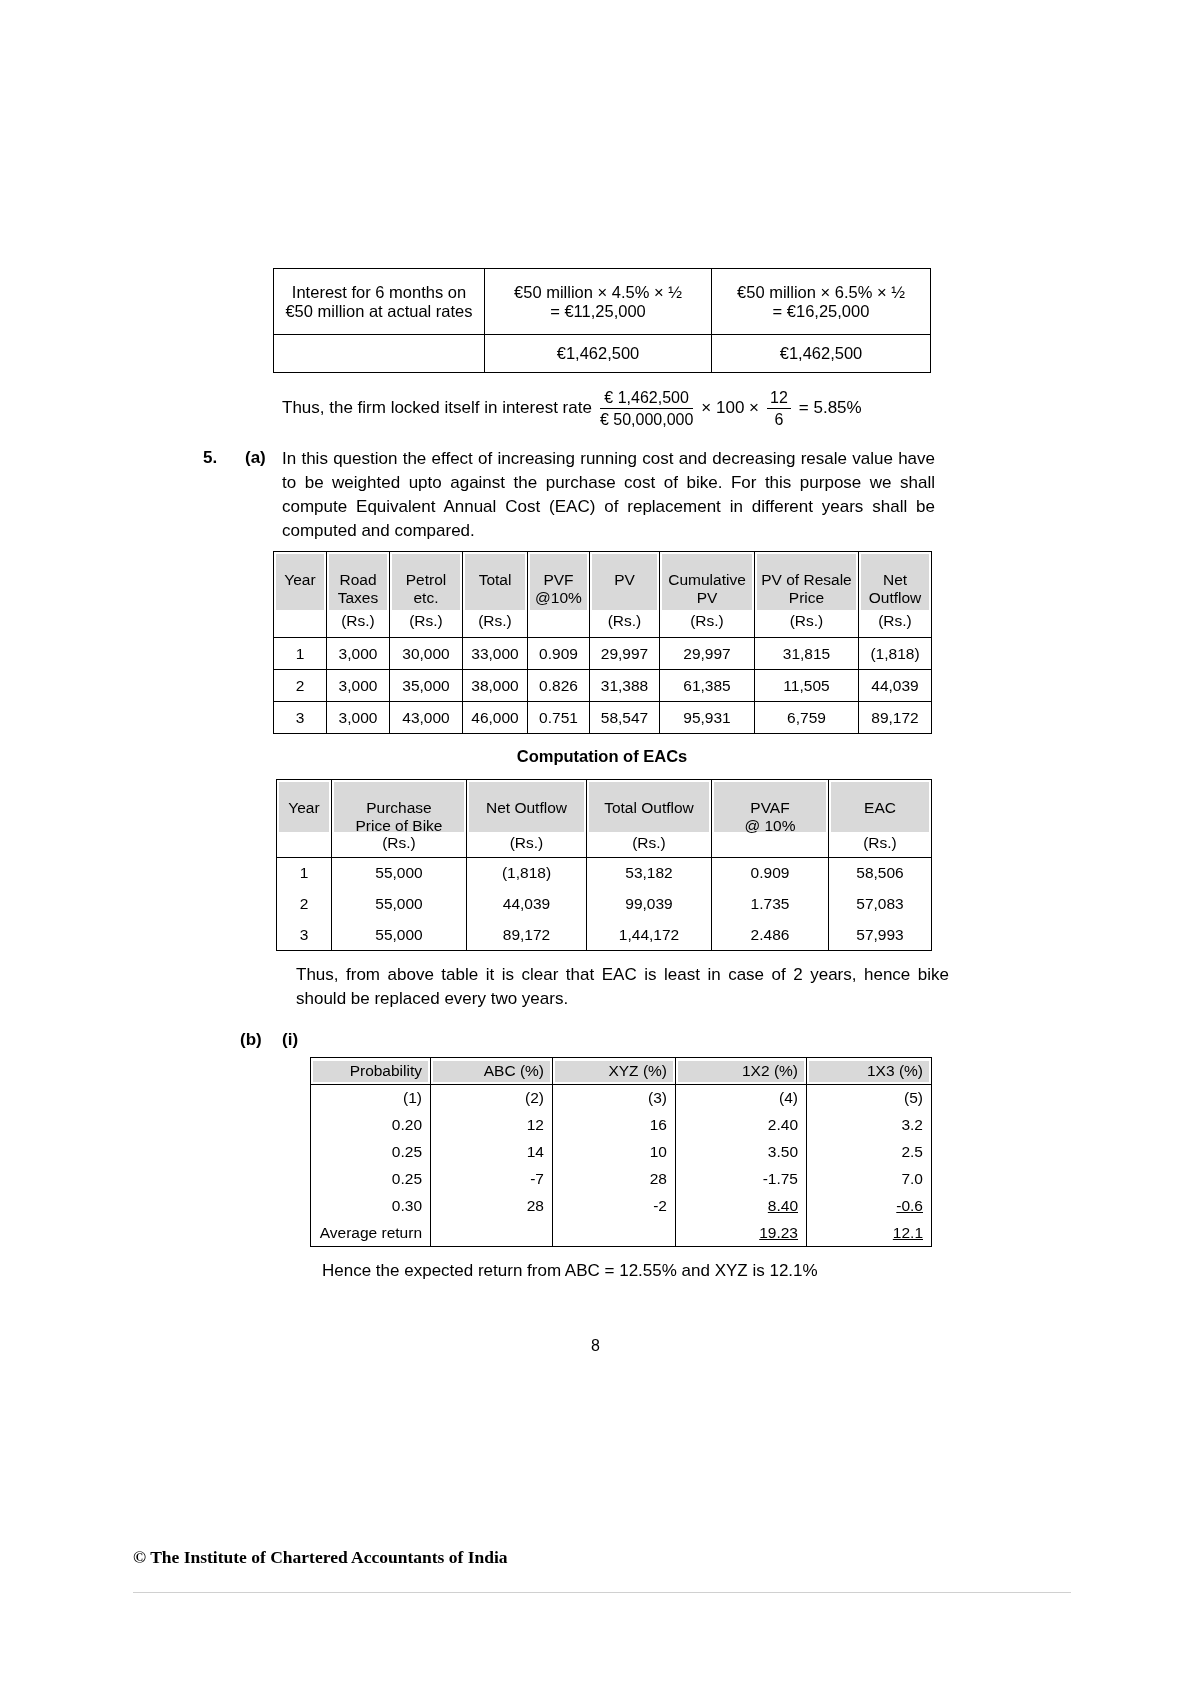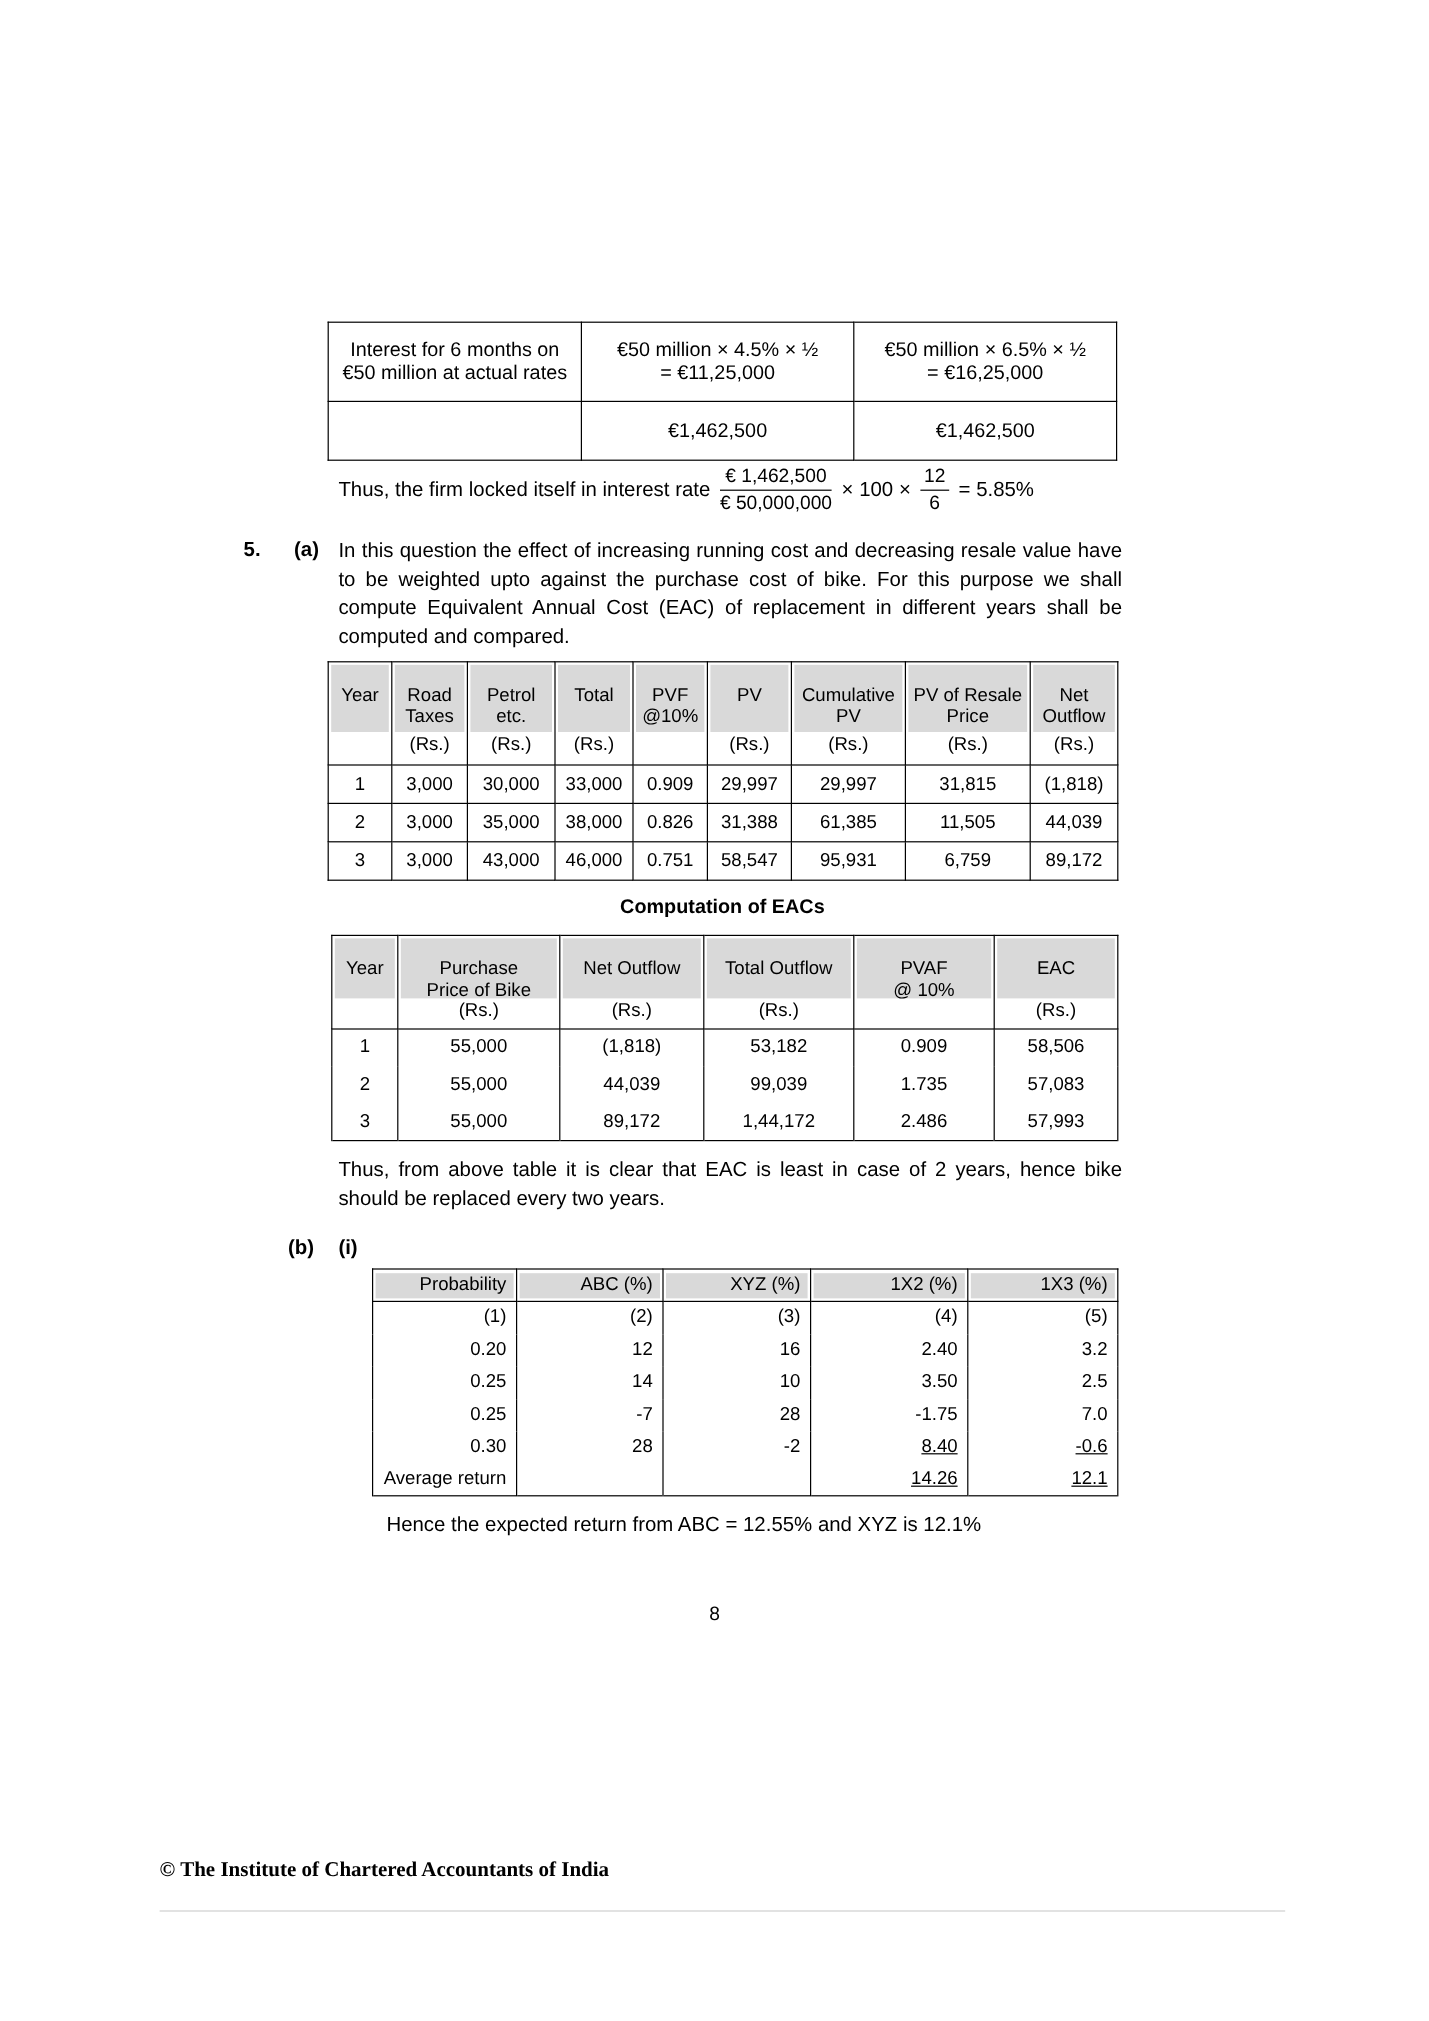--- a/index.html
+++ b/index.html
@@ -17,21 +17,21 @@
   .prel { white-space: pre-line; }
 
   table { border-collapse: collapse; table-layout: fixed; }
 
   
   .t1 { left:273px; top:268px; width:657px; font-size:16.5px; }
   .t1 td { border:1px solid #000; vertical-align:middle; padding:4px 8px; }
   .t1 .lbl { text-align:center; }
   .t1 .ctr { text-align:center; }
   .t1 .r1 td { height:66px; }
-  .t1 .r2 td { height:49px;margin-top:47px; }
+  .t1 .r2 td { height:38px;margin-top:47px; }
 
   
   .hshade {
     background:#d9d9d9;
     margin:2px 2px 0 2px;
     display:flex; justify-content:center; align-items:flex-start;
     text-align:center; white-space:pre-line; padding-top:17px;
   }
   .hunit { text-align:center; margin-top:2px; }
 
@@ -273,21 +273,21 @@
       <td>3</td>
       <td>55,000</td>
       <td>89,172</td>
       <td>1,44,172</td>
       <td>2.486</td>
       <td>57,993</td>
     </tr>
   </tbody>
     </table>
 
-  <div class="abs para" style="left:282px; top:963px; width:653px;">Thus, from above table it is clear that EAC is least in case of 2 years, hence bike should be replaced every two years.</div>
+  <div class="abs para" style="left:296px; top:963px; width:653px;">Thus, from above table it is clear that EAC is least in case of 2 years, hence bike should be replaced every two years.</div>
 
   <span class="abs inlinebold" style="left:240px; top:1030px;">(b)</span>
   <span class="abs inlinebold" style="left:282px; top:1030px;">(i)</span>
 
   <table class="t4 abs">
     <colgroup>
       <col style="width:120px">
         <col style="width:122px">
         <col style="width:123px">
         <col style="width:131px">
@@ -343,21 +343,21 @@
       <td>0.30</td>
       <td>28</td>
       <td>-2</td>
       <td class="ul">8.40</td>
       <td class="ul">-0.6</td>
     </tr>
     <tr>
       <td class="lft">Average return</td>
       <td></td>
       <td></td>
-      <td class="ul">14.26</td>
+      <td class="ul">19.23</td>
       <td class="ul">12.1</td>
     </tr>
   </tbody>
     </table>
 
   <div class="abs" style="left:322px; top:1261px; font-size:17px;">Hence the expected return from ABC = 12.55% and XYZ is 12.1%</div>
 
   <div class="pagenum abs">8</div>
 
   <div class="footer abs">© The Institute of Chartered Accountants of India</div>

